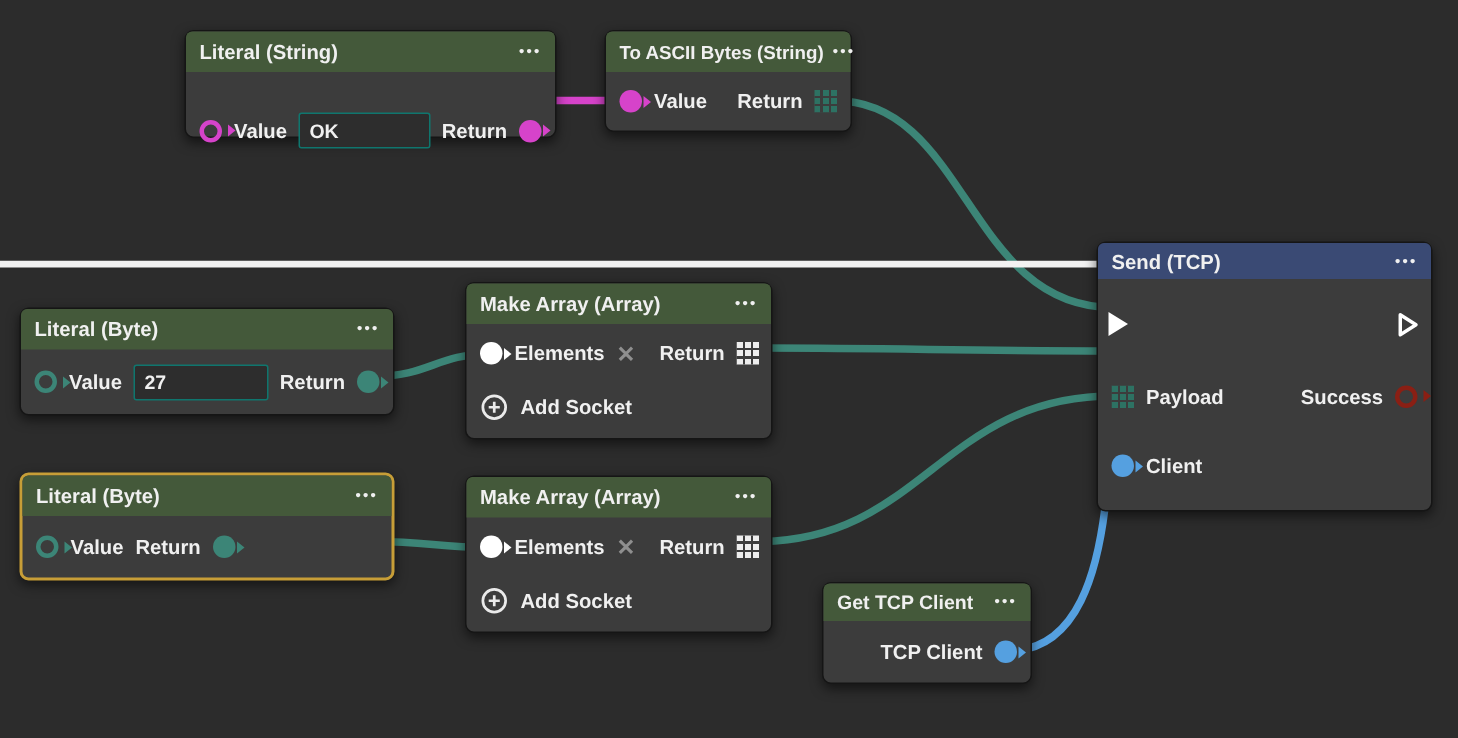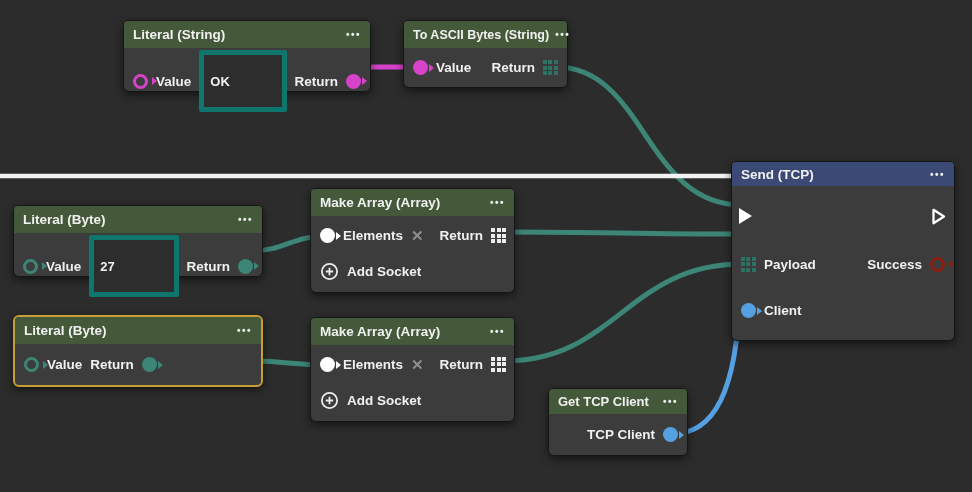--- a/index.html
+++ b/index.html
@@ -55,42 +55,42 @@
       repeating-linear-gradient(0deg,  transparent 0 4px, var(--node_body,#3c3c3c) 4px 5.5px);
   }
   .grid.white { --gc:#ededed; }
 
   .tri-in { width:0; height:0; flex:none;
     border-left:13px solid #ffffff;
     border-top:8.5px solid transparent; border-bottom:8.5px solid transparent; }
   .tri-out, .plus-ic { flex:none; display:block; }
 
   input.box {
-    background:#2d2d2d; border:5px solid #0f766e; border-radius:2px;
-    color:var(--text,#f0f0f0); height:22px; width:92px; padding:15px 6px;
+    background:#2d2d2d; border:1px solid #0f766e; border-radius:2px;
+    color:var(--text,#f0f0f0); height:22px; width:92px; padding:0 6px;
     font:700 13px "Liberation Sans", sans-serif; flex:1; min-width:50px;
   }
   .xic { color:#8f8f8f; font-size:15px; font-weight:700; cursor:pointer; flex:none; }
   .lbl { white-space:nowrap; }
 </style>
 </head>
 <body>
 
 <svg class="wires" width="972" height="492" viewBox="0 0 972 492">
   <path class="w-teal" d="M556 67 C 645 67, 645 205, 742 205"></path>
   <path class="w-teal" d="M505 232 C 600 232, 640 234, 742 234"></path>
   <path class="w-teal" d="M250 251 C 285 251, 292 236, 326 236"></path>
   <path class="w-teal" d="M250 361 C 285 361, 292 365, 326 365"></path>
   <path class="w-teal" d="M505 361 C 615 361, 628 264, 742 264"></path>
   <path class="w-blue" d="M672 434 C 714 434, 737 392, 740 292"></path>
   <path class="w-mag" d="M352 67 L 420 67"></path>
   <path class="w-white" d="M0 176 L 733 176"></path>
 </svg>
 
-<div class="node" style="left:123px; top:20px; width:248px; height:72px;">
+<div class="node" style="left:123px; top:20px; width:248px; height:72px;gap:25px;">
   <div class="hdr green">
     <span class="lbl">Literal (String)</span>
     <span class="dots">•••</span>
   </div>
   <div class="body">
     <div class="row">
       <span class="sock hollow" style="--c:var(--magenta)"></span>
       <span class="lbl">Value</span>
       <input class="box" type="text" value="OK" style="">
       <span class="lbl">Return</span>

